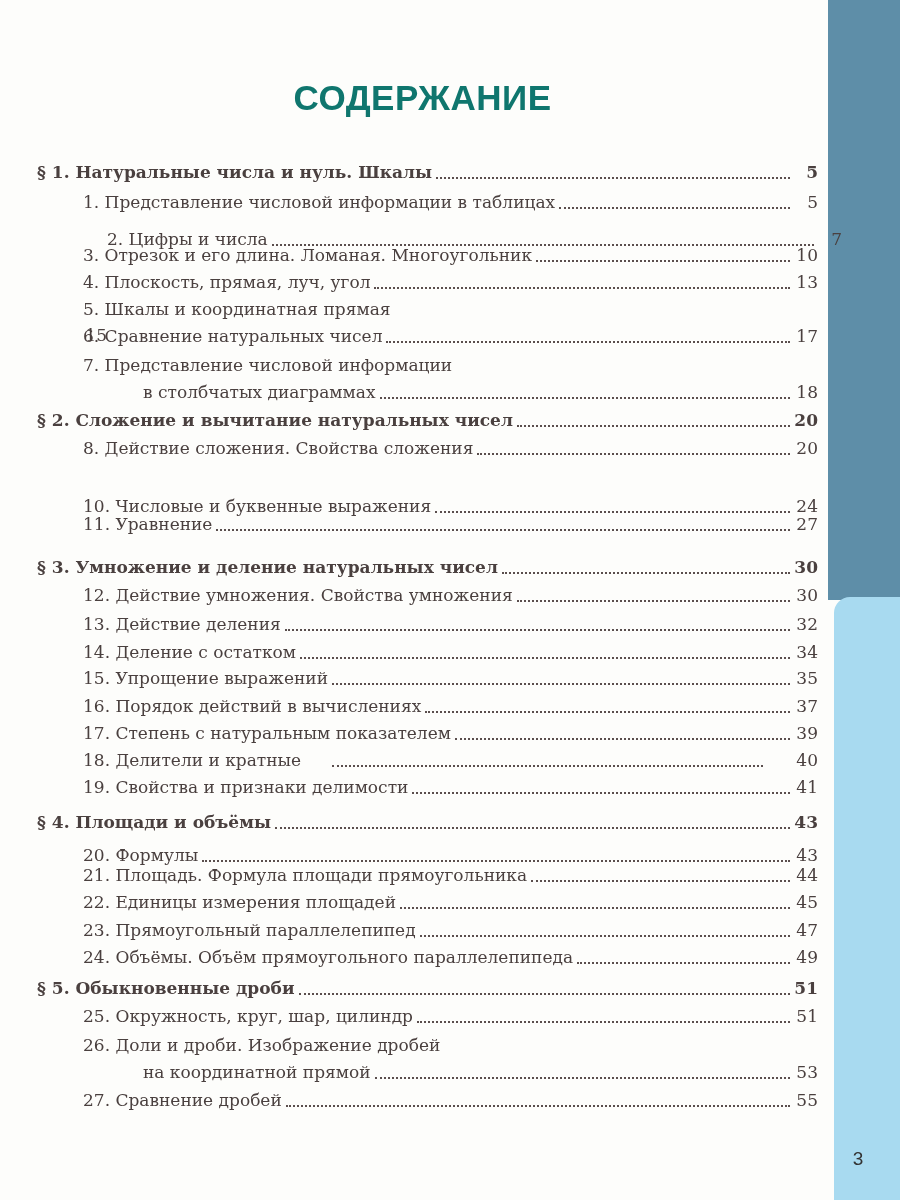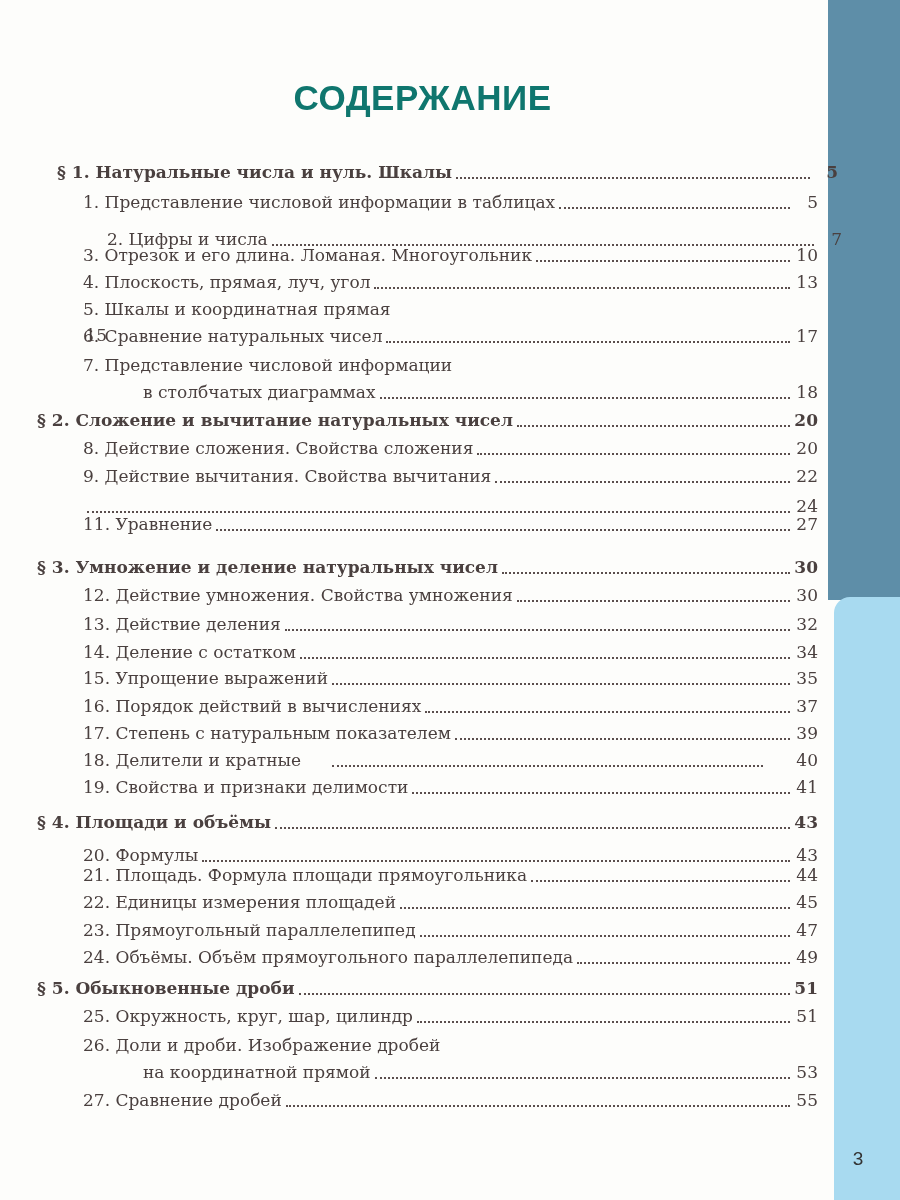--- a/index.html
+++ b/index.html
@@ -49,21 +49,21 @@
 </head>
 <body>
 
 <div class="side-dark"></div>
 <div class="side-light"></div>
 <div class="page-number">3</div>
 
 <h1 class="title" style="margin:0;">СОДЕРЖАНИЕ</h1>
 
 <div class="toc" id="toc">
-    <div class="row section" style="top: 160px; margin-left: 20px;">
+    <div class="row section" style="top: 160px;">
       <span class="label">§ 1. Натуральные числа и нуль. Шкалы</span>
       <span class="dots"></span>
       <span class="page">5</span>
     </div>
     <div class="row entry" style="top: 190px;">
       <span class="label">1. Представление числовой информации в таблицах</span>
       <span class="dots"></span>
       <span class="page">5</span>
     </div>
     <div class="row entry" style="top: 227px; margin-left: 24px;">
@@ -102,26 +102,22 @@
     <div class="row section" style="top: 408px;">
       <span class="label">§ 2. Сложение и вычитание натуральных чисел</span>
       <span class="dots"></span>
       <span class="page">20</span>
     </div>
     <div class="row entry" style="top: 436px;">
       <span class="label">8. Действие сложения. Свойства сложения</span>
       <span class="dots"></span>
       <span class="page">20</span>
     </div>
-    <div class="row entry" style="top: 464px;">
-      <span class="label">9. Действие вычитания. Свойства вычитания</span>
-      <span class="dots"></span>
-      <span class="page">22</span>
-    </div>
     <div class="row entry" style="top: 494px;">
+      <span class="label">10. Числовые и буквенные выражения</span>
       <span class="dots"></span>
       <span class="page">24</span>
     </div>
     <div class="row entry" style="top: 512px;">
       <span class="label">11. Уравнение</span>
       <span class="dots"></span>
       <span class="page">27</span>
     </div>
     <div class="row section" style="top: 555px;">
       <span class="label">§ 3. Умножение и деление натуральных чисел</span>

